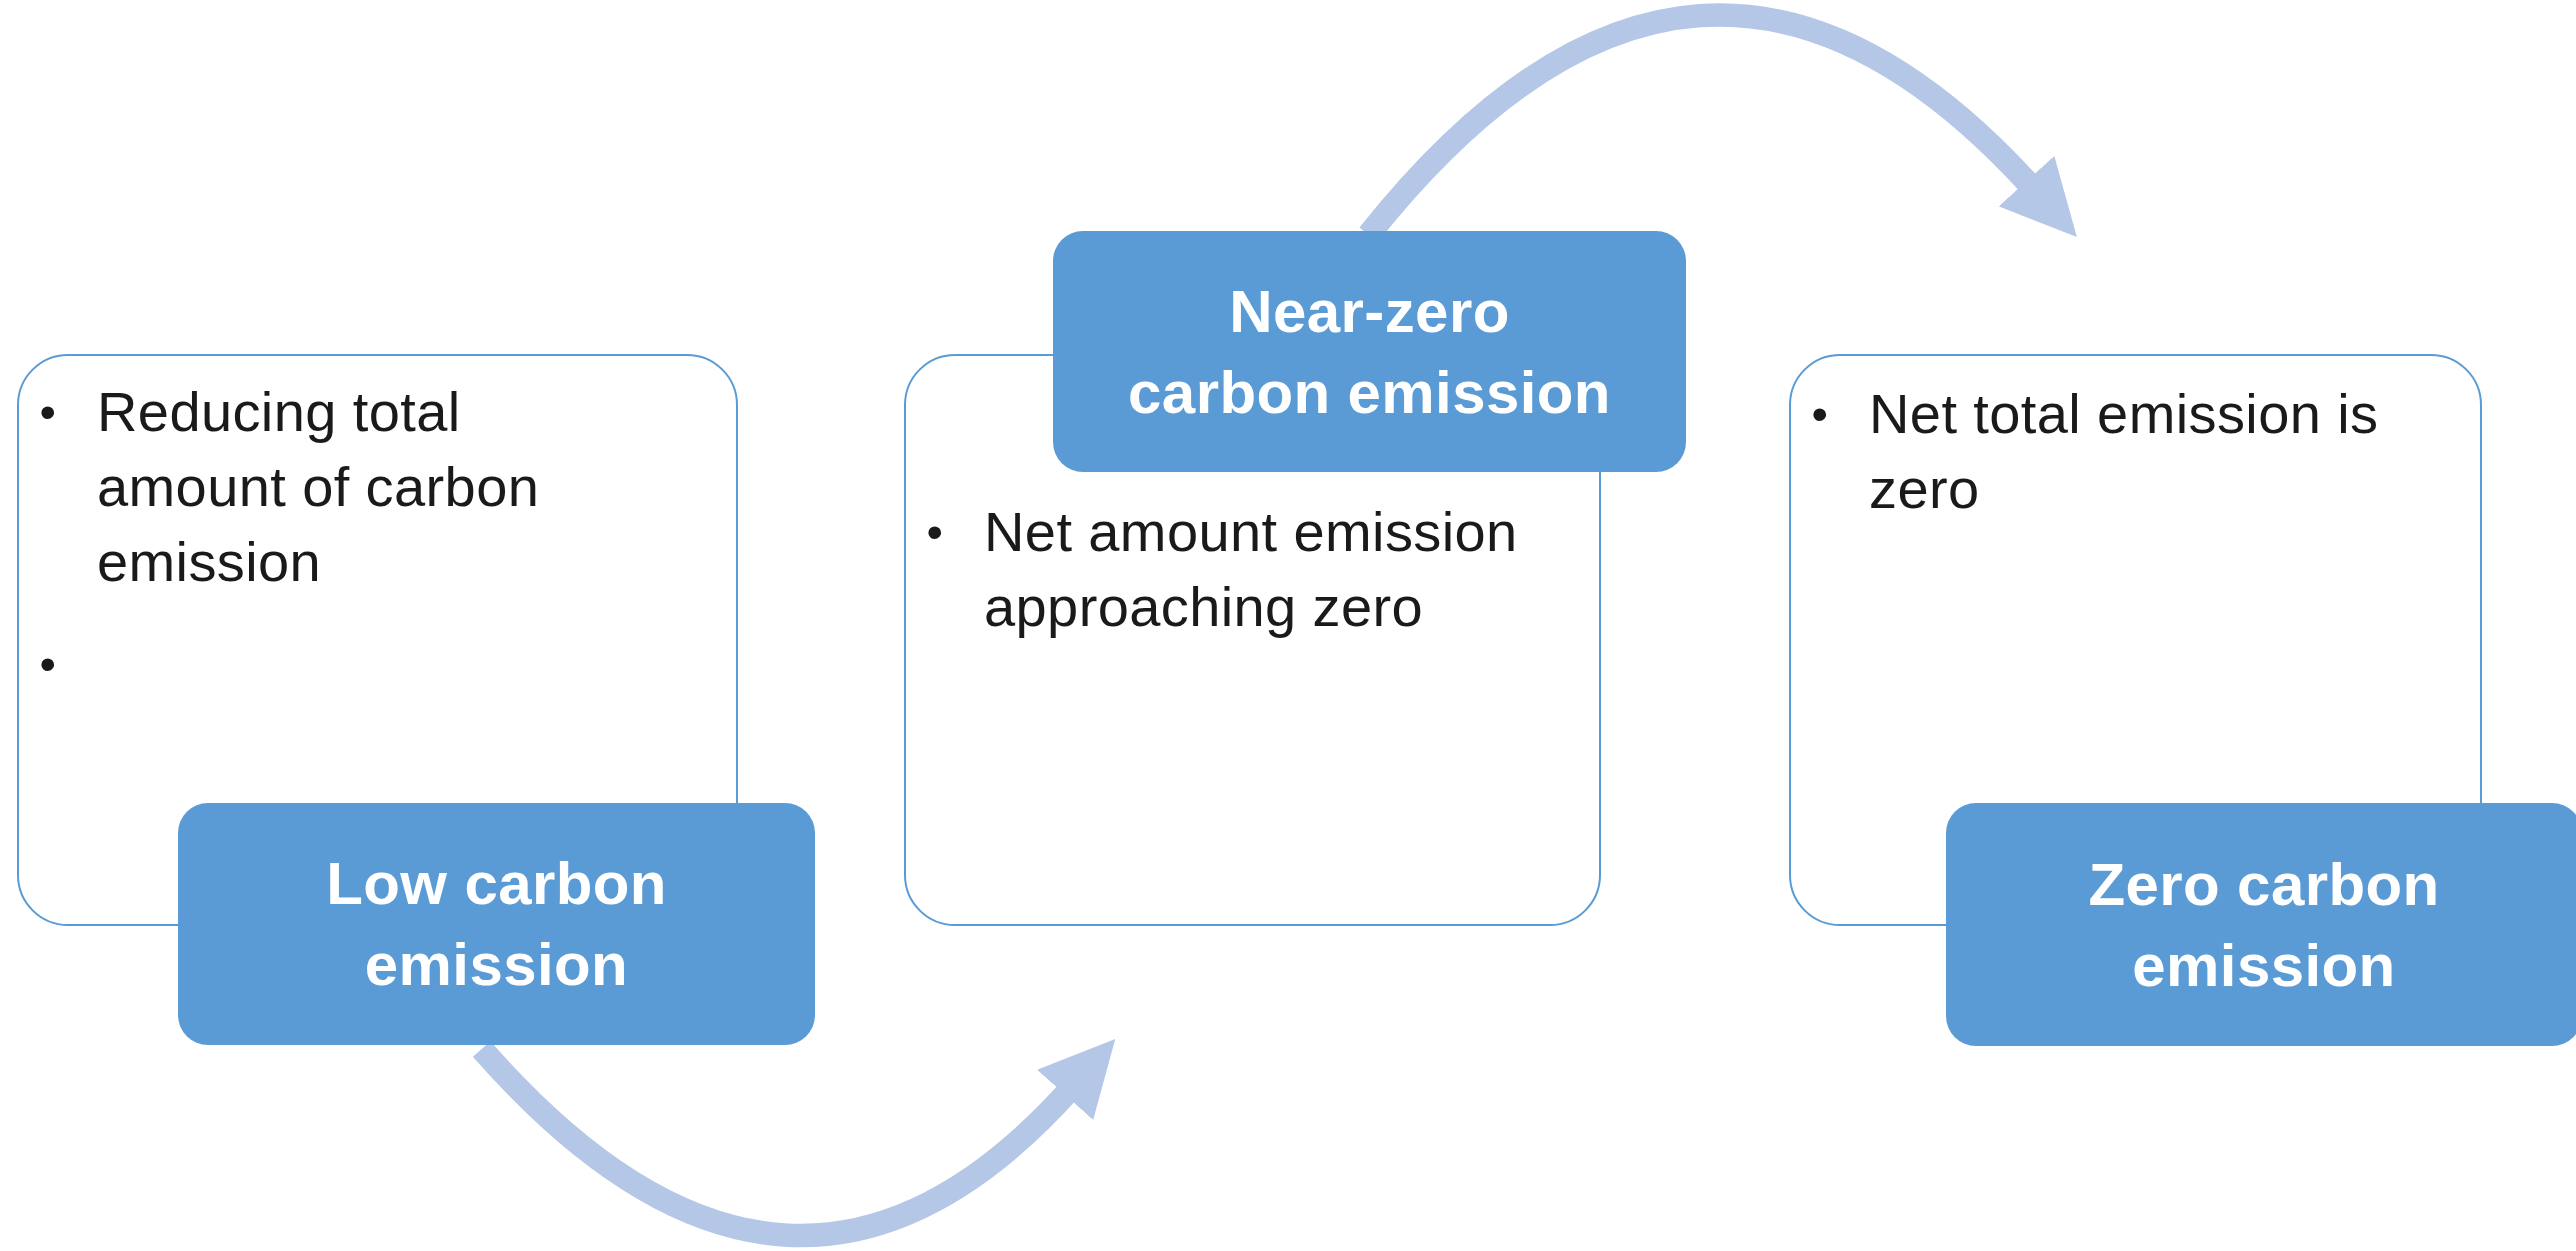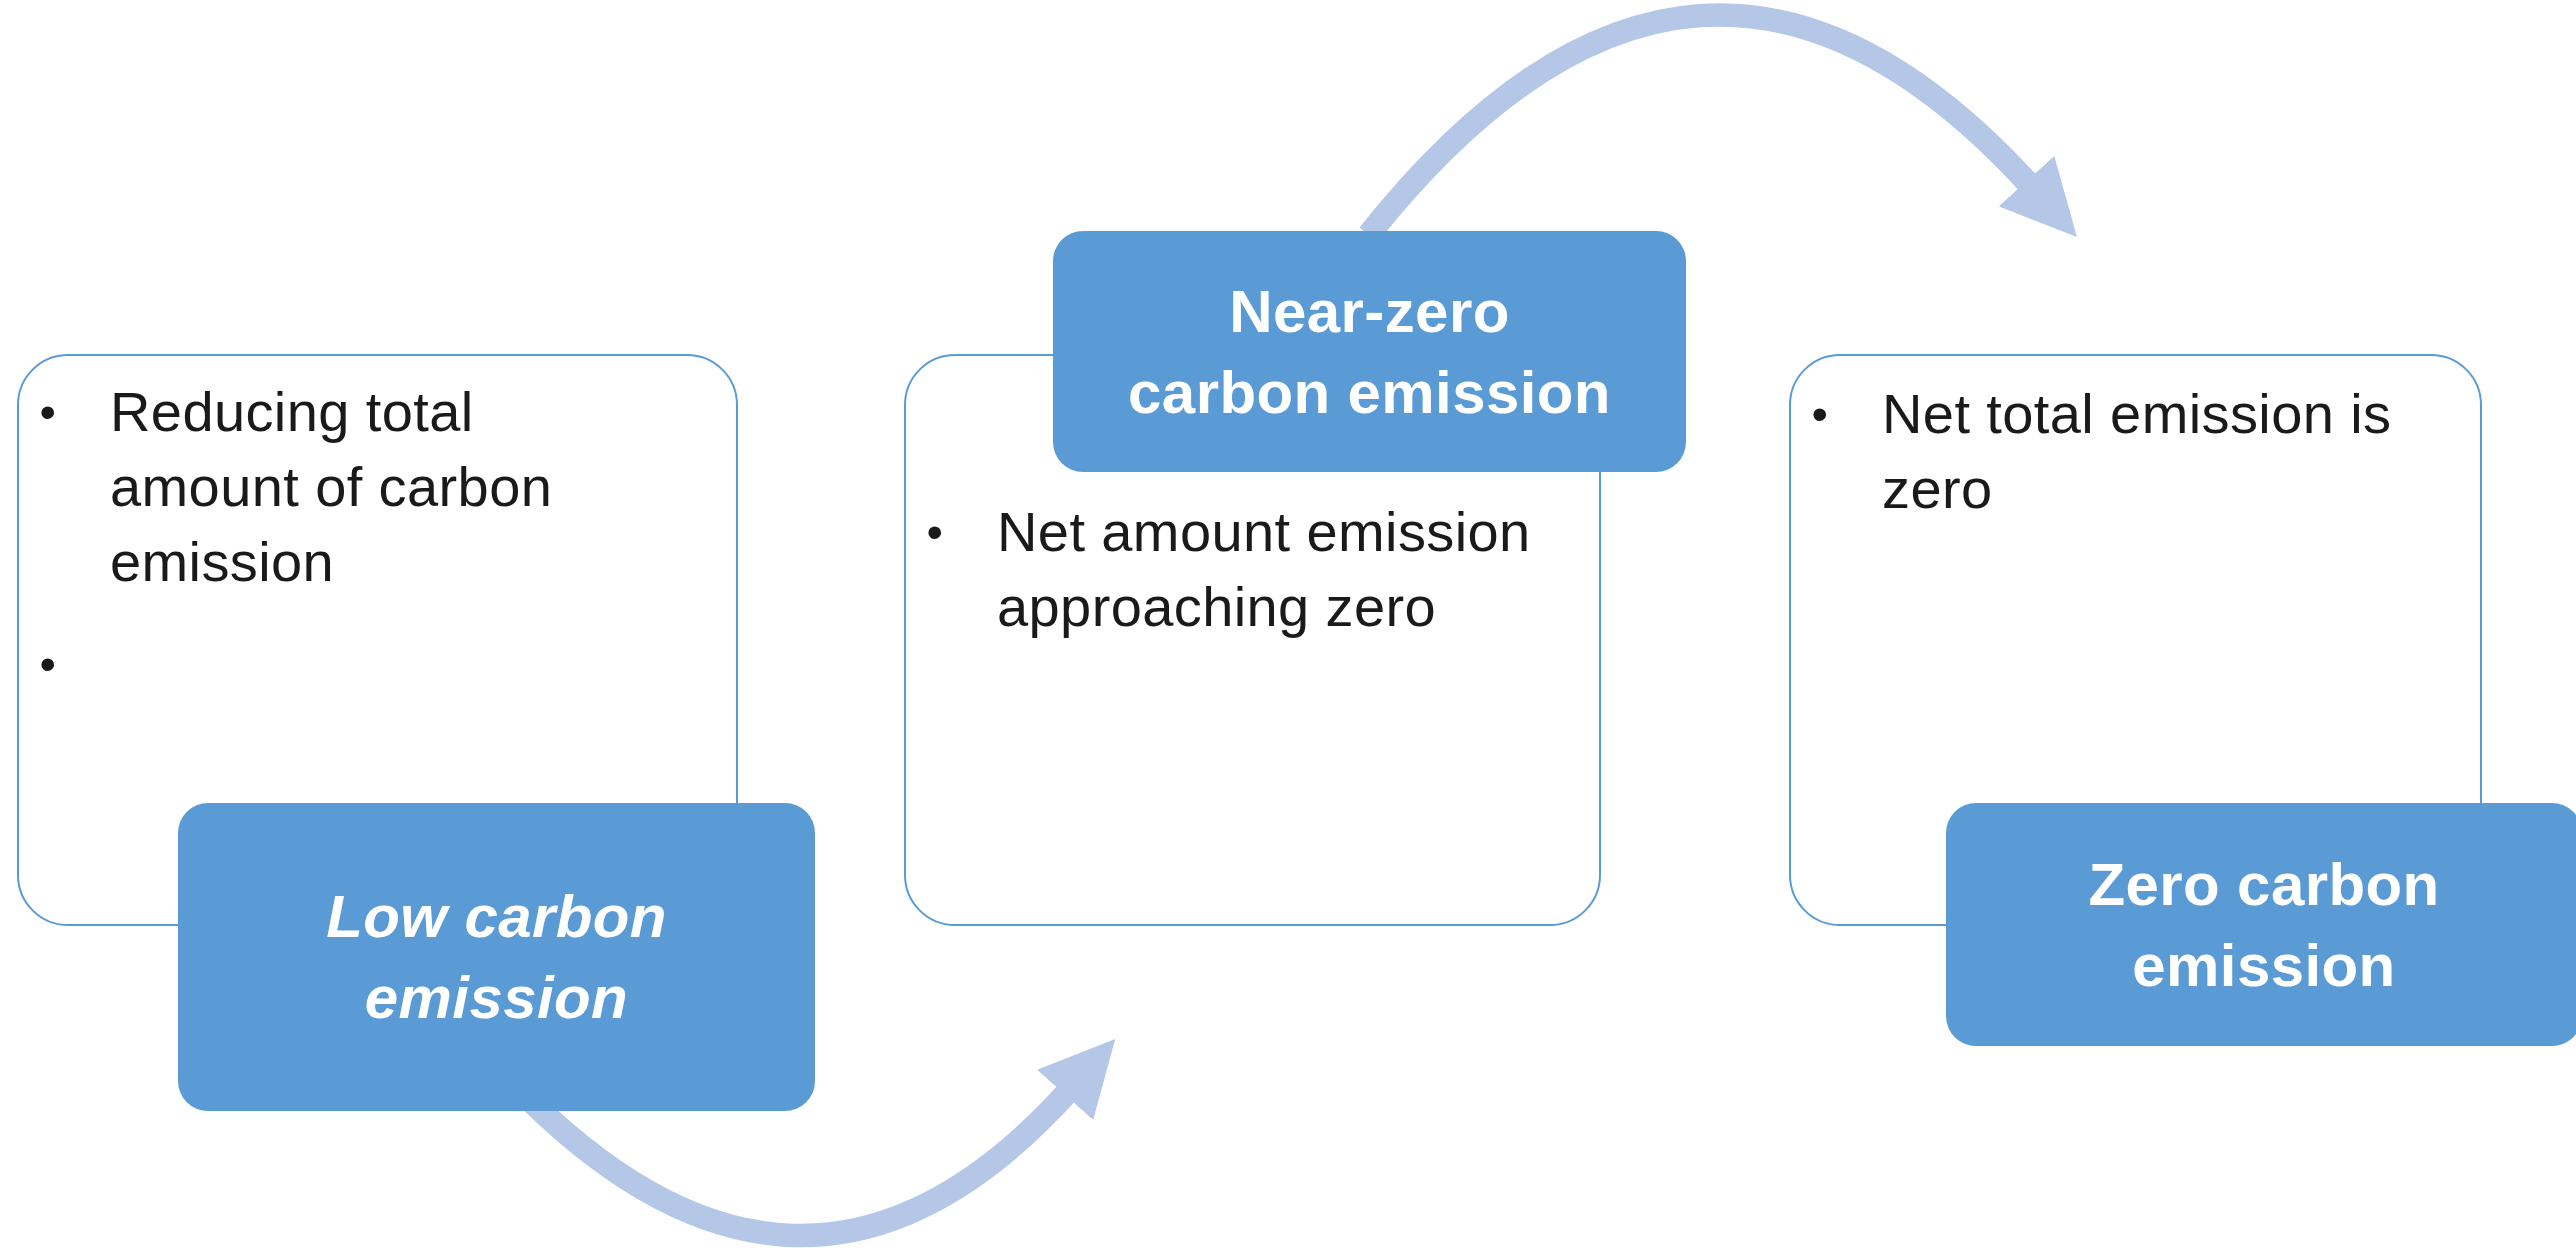--- a/index.html
+++ b/index.html
@@ -56,40 +56,39 @@
   .bullet .dot {
     flex: 0 0 78px;
     width: 78px;
     padding-left: 20.4px;
     font-size: 47px;
     line-height: 75px;
   }
   .bullet .txt {
     white-space: pre;        
     letter-spacing: 0.4px;
-    margin-left: 13px;
   }
 
   .stage {
     position: absolute;
     background: var(--accent);
     border-radius: 30px;
     z-index: 3;
     display: flex;
     align-items: center;
     justify-content: center;
     text-align: center;
     color: #ffffff;
     font-weight: bold;
     font-size: 60px;
     line-height: 81px;
     white-space: pre-line;   
     letter-spacing: 0.4px;
   }
-  .stage-1 { left: 178px;  top: 803px; width: 637px; height: 308px; font-style: italic; }
+  .stage-1 { left: 178px;  top: 803px; width: 637px; height: 242px; }
   .stage-2 { left: 1053px; top: 231px;  width: 633px; height: 241px; }
   .stage-3 { left: 1946px; top: 803px; width: 636px; height: 243px; }
 </style>
 </head>
 <body>
 
 <div class="canvas">
 
   <svg class="arrow-layer" viewBox="0 0 3290 1598" xmlns="http://www.w3.org/2000/svg" aria-hidden="true">
     <defs>

